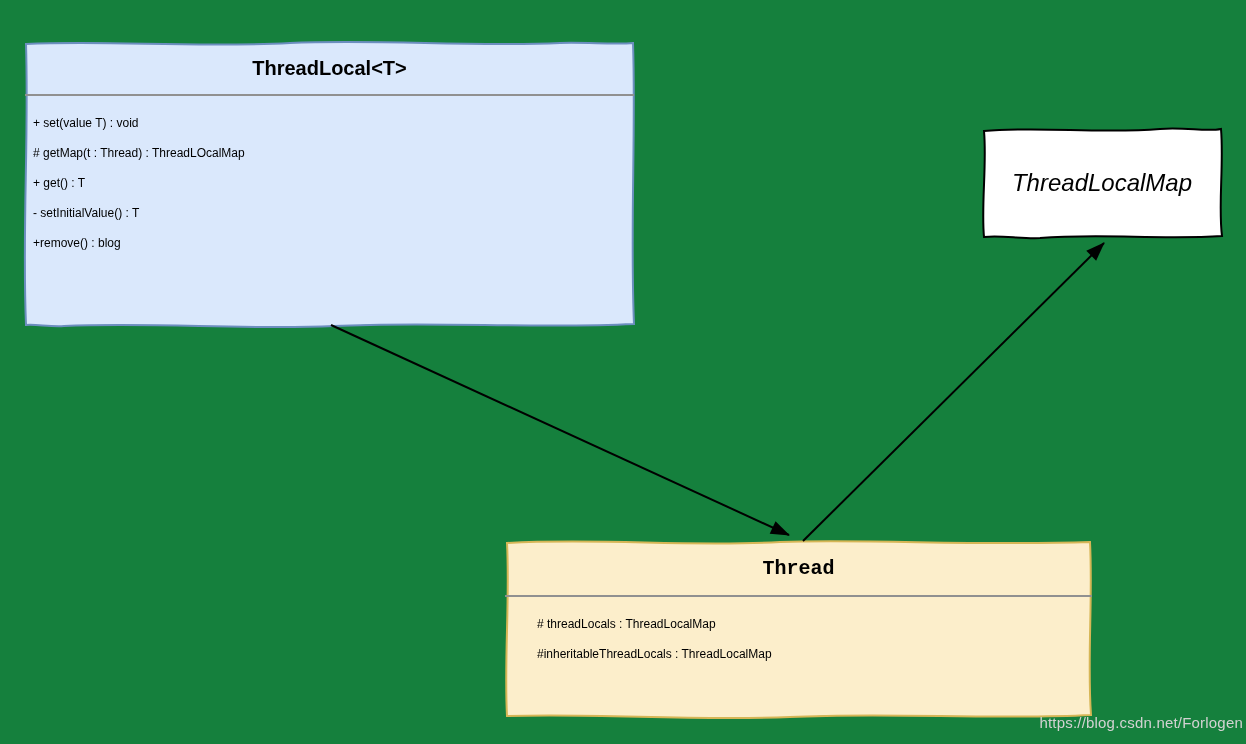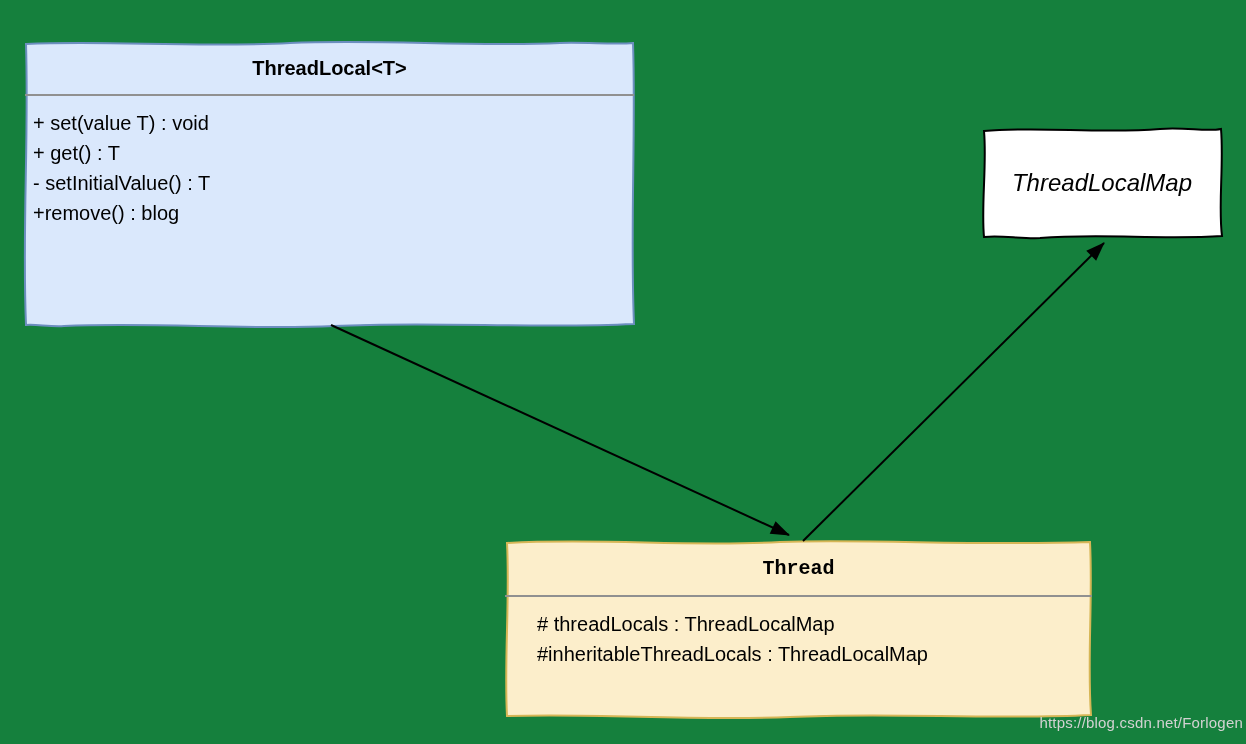--- a/index.html
+++ b/index.html
@@ -35,21 +35,21 @@
   }
   .node-label {
     display: flex;
     align-items: center;
     justify-content: center;
     font-size: 24px;
     text-align: left;
     font-style: italic;
   }
   .members {
-    font-size: 20px;
+    font-size: 12px;
     line-height: 30px;
   }
   .watermark {
     font-size: 15px;
     color: #d2d2d2;
     letter-spacing: 0.2px;
   }
 </style>
 </head>
 <body>
@@ -93,20 +93,21 @@
     <line x1="505" y1="596" x2="1092" y2="596" stroke="#909090" stroke-width="2"></line>
 
     <line x1="331" y1="325" x2="789" y2="535" stroke="#000000" stroke-width="2" marker-end="url(#arrowhead)"></line>
     <line x1="803" y1="541" x2="1104" y2="243" stroke="#000000" stroke-width="2" marker-end="url(#arrowhead)"></line>
   </svg>
 
   <div class="txt class-title" style="left:25px; top:42px; width:609px; height:53px;">ThreadLocal&lt;T&gt;</div>
 
   <div class="txt members" style="left:25px; top:95px; width:609px; padding:13px 8px;">
     <div>+ set(value T) : void</div>
+    <div># getMap(t : Thread) : ThreadLOcalMap</div>
     <div>+ get() : T</div>
     <div>- setInitialValue() : T</div>
     <div>+remove() : blog</div>
   </div>
 
   <div class="txt node-label" style="left:982px; top:128px; width:240px; height:110px;">ThreadLocalMap</div>
 
   <div class="txt class-title" style="left:505px; top:541px; width:587px; height:55px;font-family:Liberation Mono, monospace;">Thread</div>
 
   <div class="txt members" style="left:505px; top:596px; width:587px; padding:13px 8px;margin-left:24px;">

